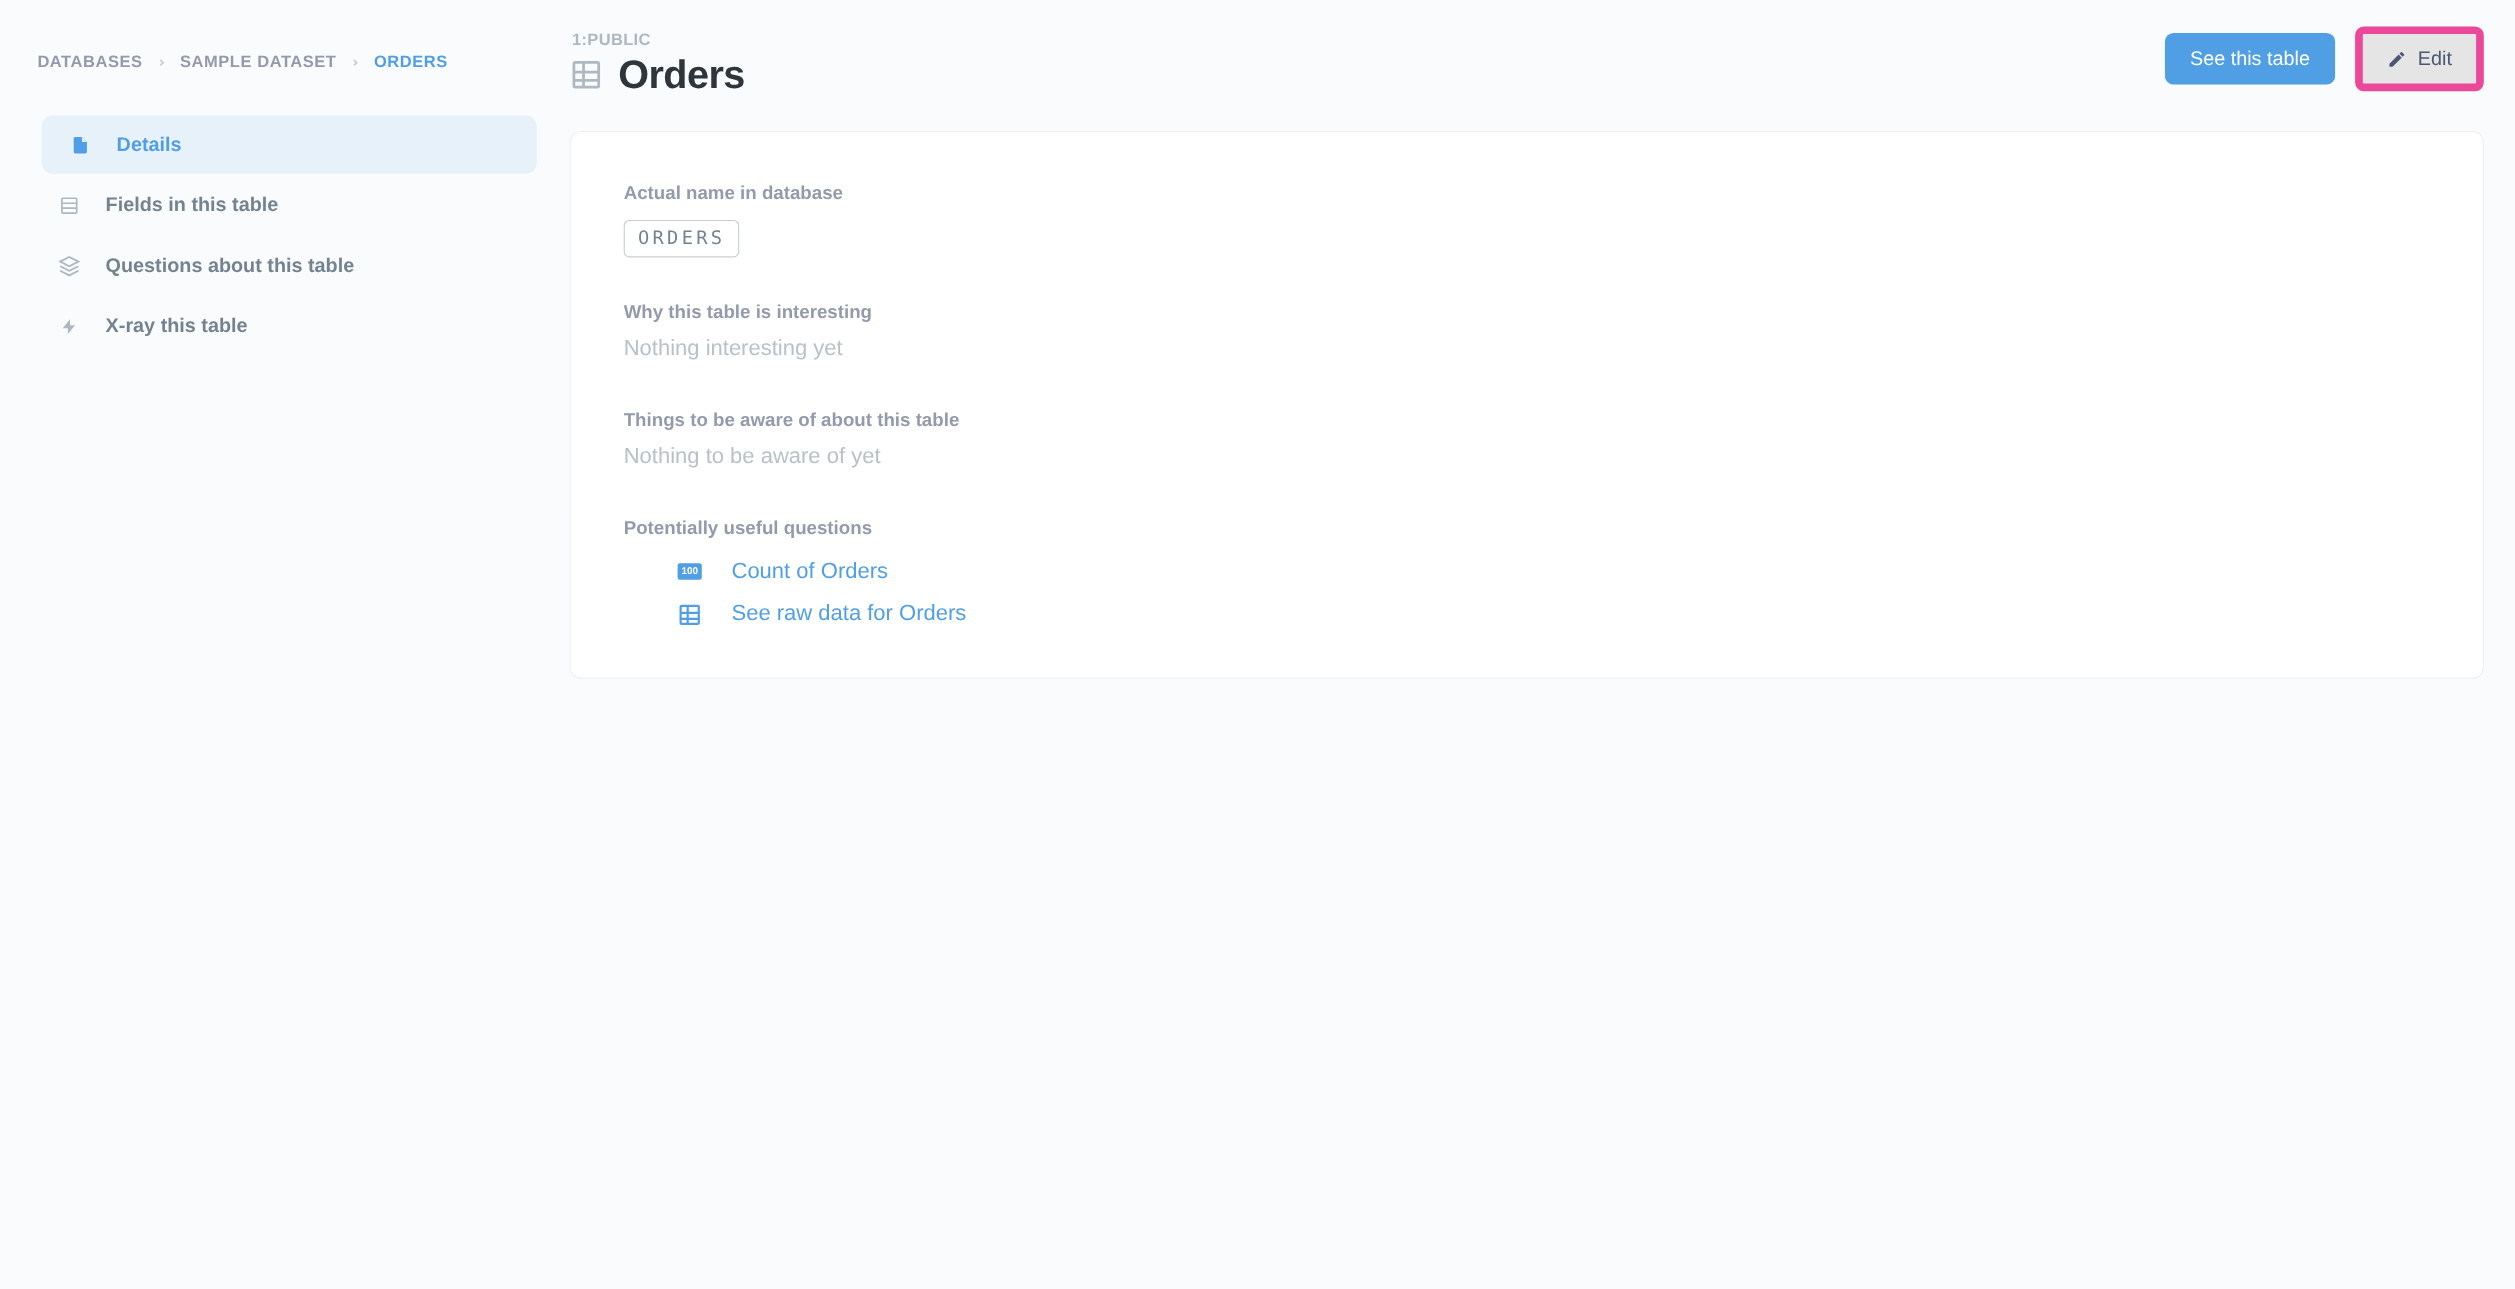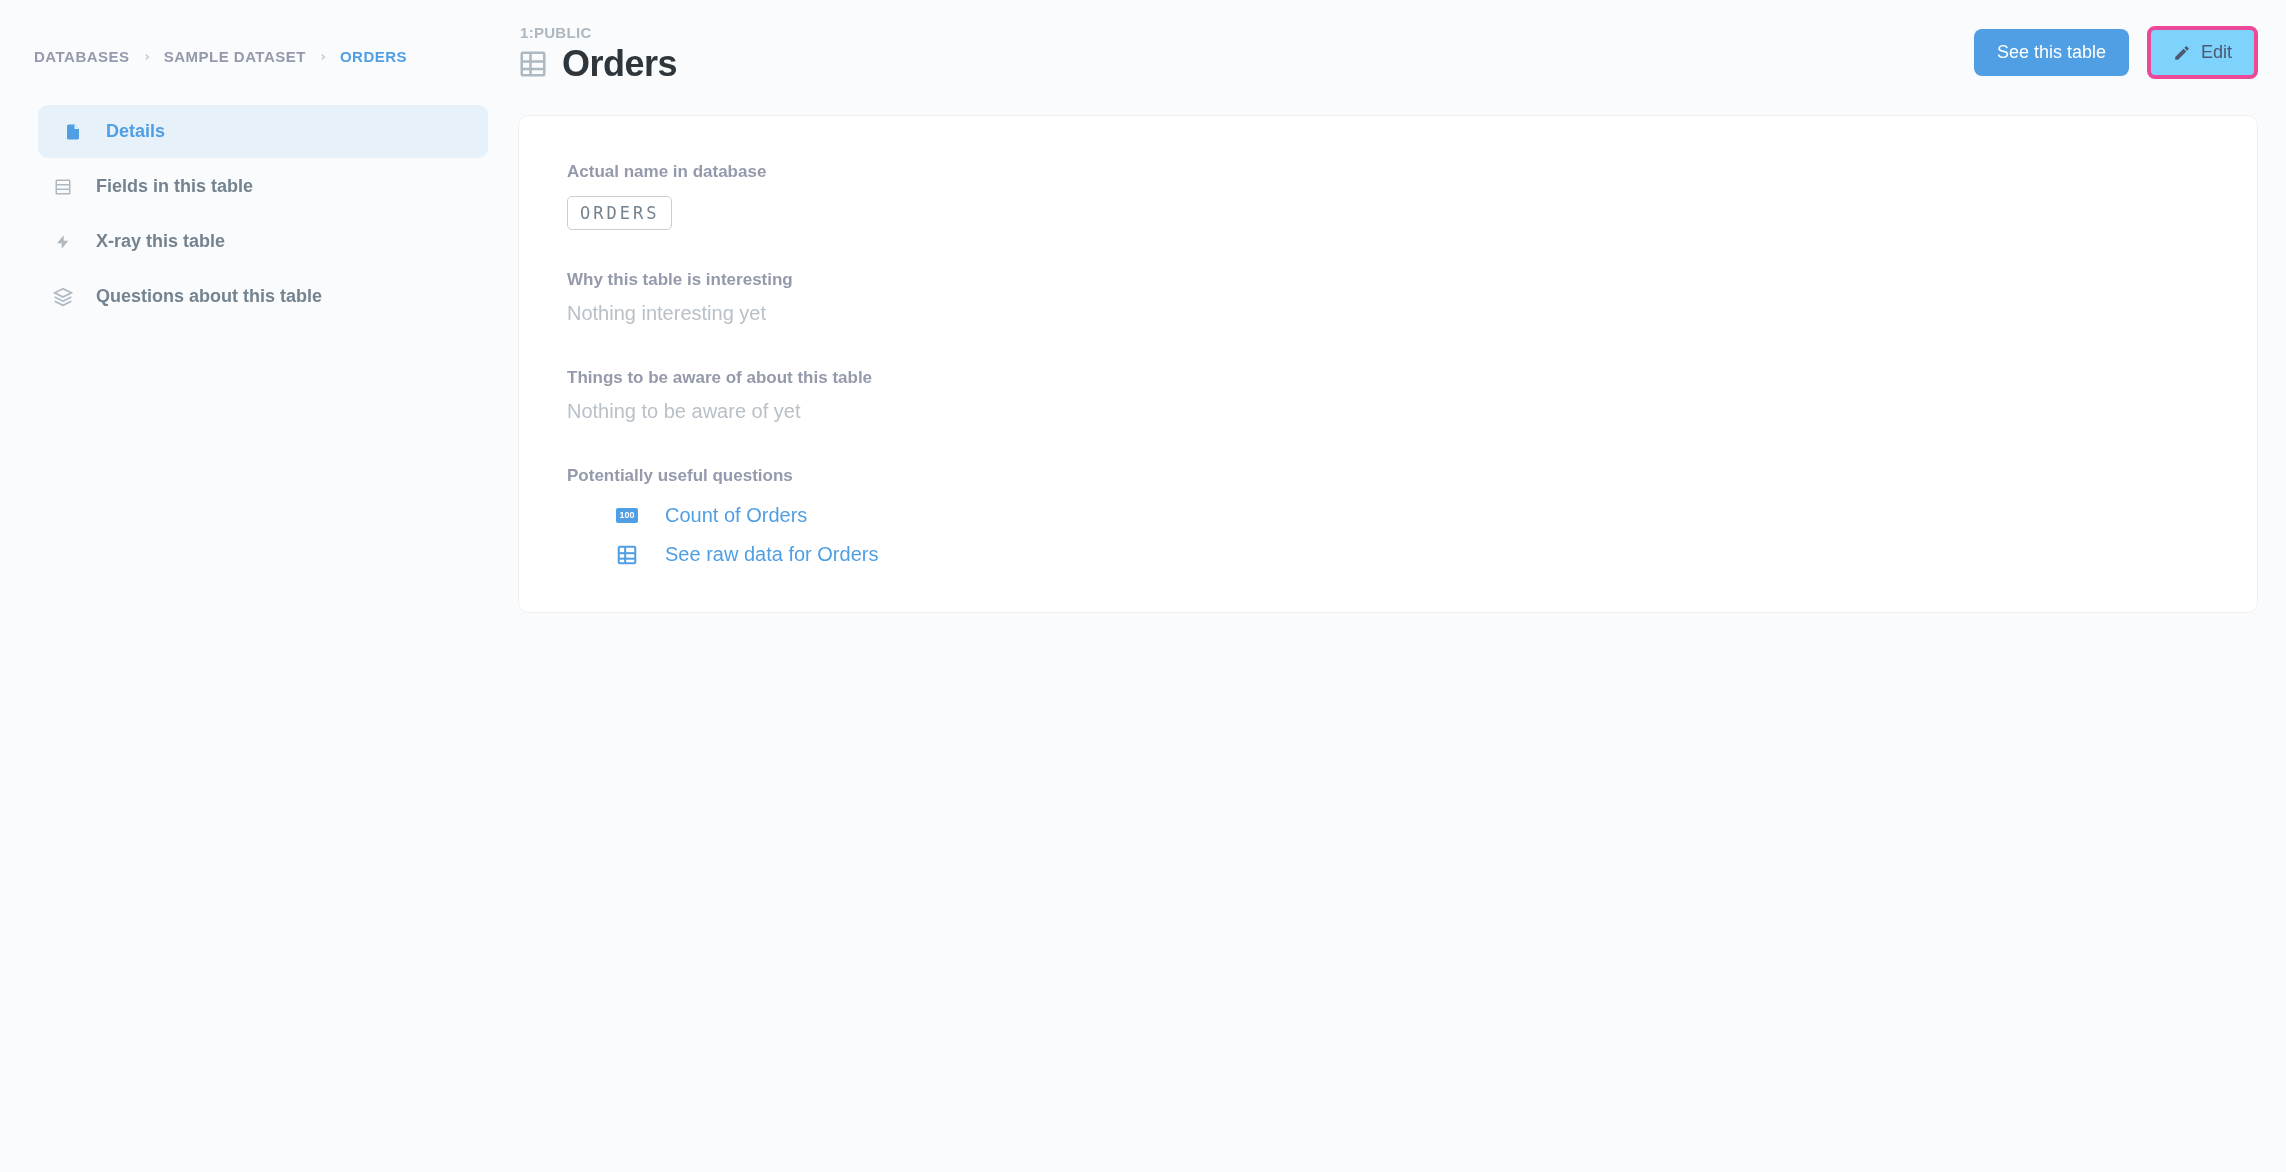--- a/index.html
+++ b/index.html
@@ -133,23 +133,23 @@
       font-size: 18px;
       font-weight: 400;
       cursor: pointer;
       border: 1px solid transparent;
     }
     .btn-primary {
       background: #509ee3;
       color: #fff;
     }
     .btn-secondary {
-      background: #7dd3fc;
+      background: #e5e5e5;
       color: #4c5773;
-      border: 4px solid #ec4899;
+      border: 7px solid #ec4899;
     }
     .btn-secondary .pencil {
       display: inline-flex;
     }
     
     .card {
       margin-top: 30px;
       background: #fff;
       border: 1px solid #eef0f1;
       border-radius: 10px;
@@ -258,36 +258,36 @@
               <rect x="3" y="3" width="18" height="18" rx="1"></rect>
               <line x1="3" y1="9" x2="21" y2="9"></line>
               <line x1="3" y1="15" x2="21" y2="15"></line>
             </svg>
         </span>
         <span>Fields in this table</span>
       </div>
 
       <div class="side-item">
         <span class="icon">
-          <svg width="16" height="20" viewBox="0 0 24 24" fill="currentColor">
-              <path d="M13 2L3 14h7v8l10-12h-7z"></path>
-            </svg>
-        </span>
-        <span>X-ray this table</span>
-      </div>
-
-      <div class="side-item">
-        <span class="icon">
           <svg width="20" height="20" viewBox="0 0 24 24" fill="none" stroke="currentColor" stroke-width="2">
               <polygon points="12 2 2 7 12 12 22 7 12 2"></polygon>
               <polyline points="2 17 12 22 22 17"></polyline>
               <polyline points="2 12 12 17 22 12"></polyline>
             </svg>
         </span>
         <span>Questions about this table</span>
+      </div>
+
+      <div class="side-item">
+        <span class="icon">
+          <svg width="16" height="20" viewBox="0 0 24 24" fill="currentColor">
+              <path d="M13 2L3 14h7v8l10-12h-7z"></path>
+            </svg>
+        </span>
+        <span>X-ray this table</span>
       </div>
     </div>
   </div>
 
   <div class="right-col">
     <div class="page-header">
       <div class="header-left">
         <div class="schema-label">1:PUBLIC</div>
         <div class="title-row">
           <span class="table-icon">

